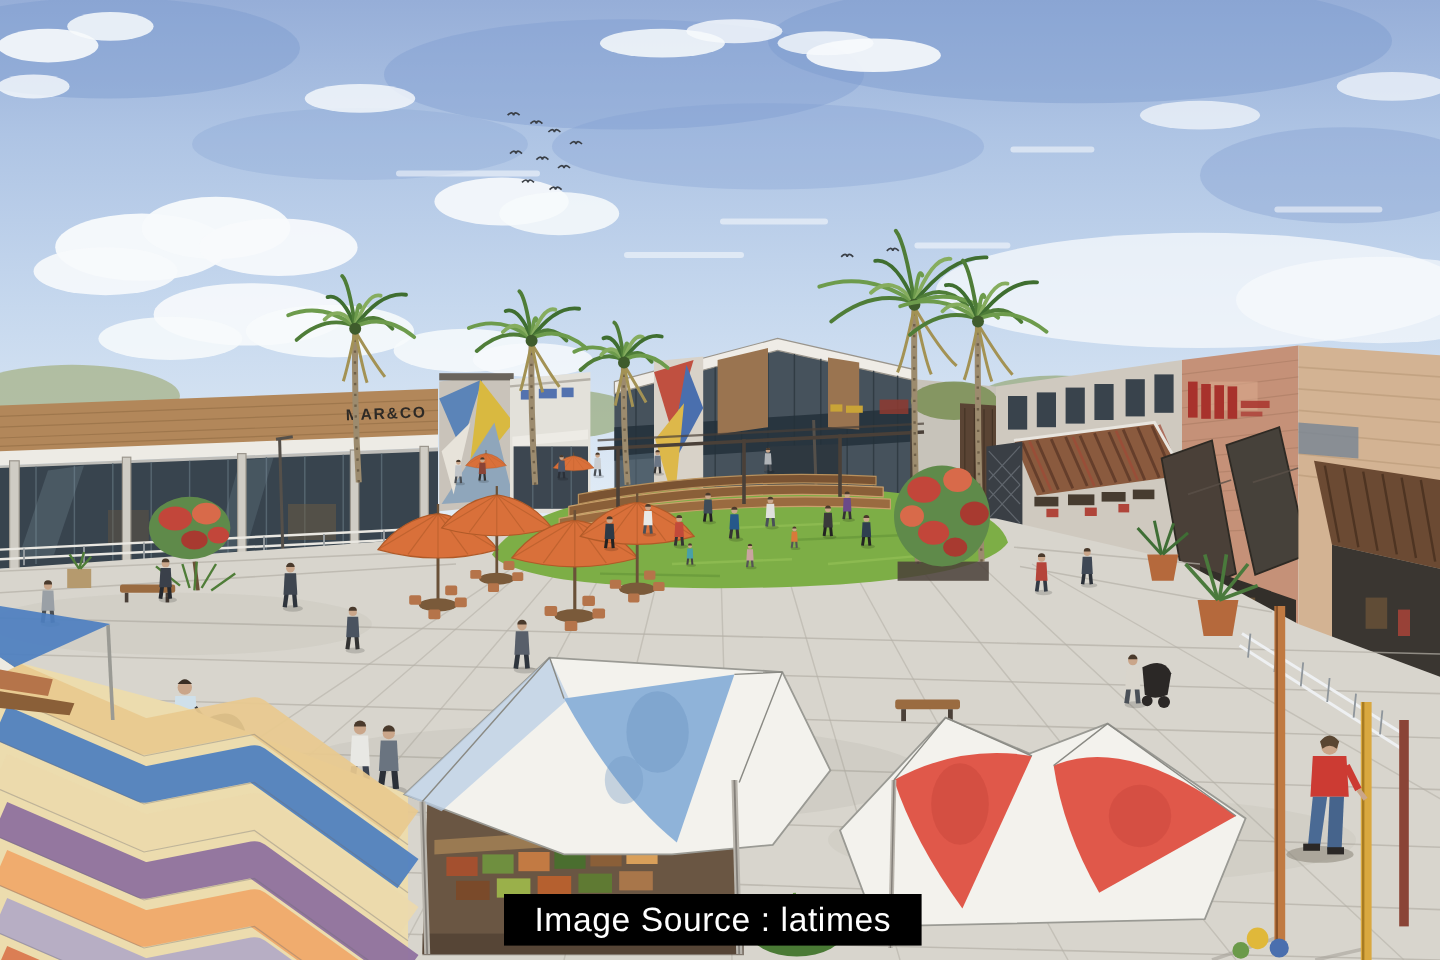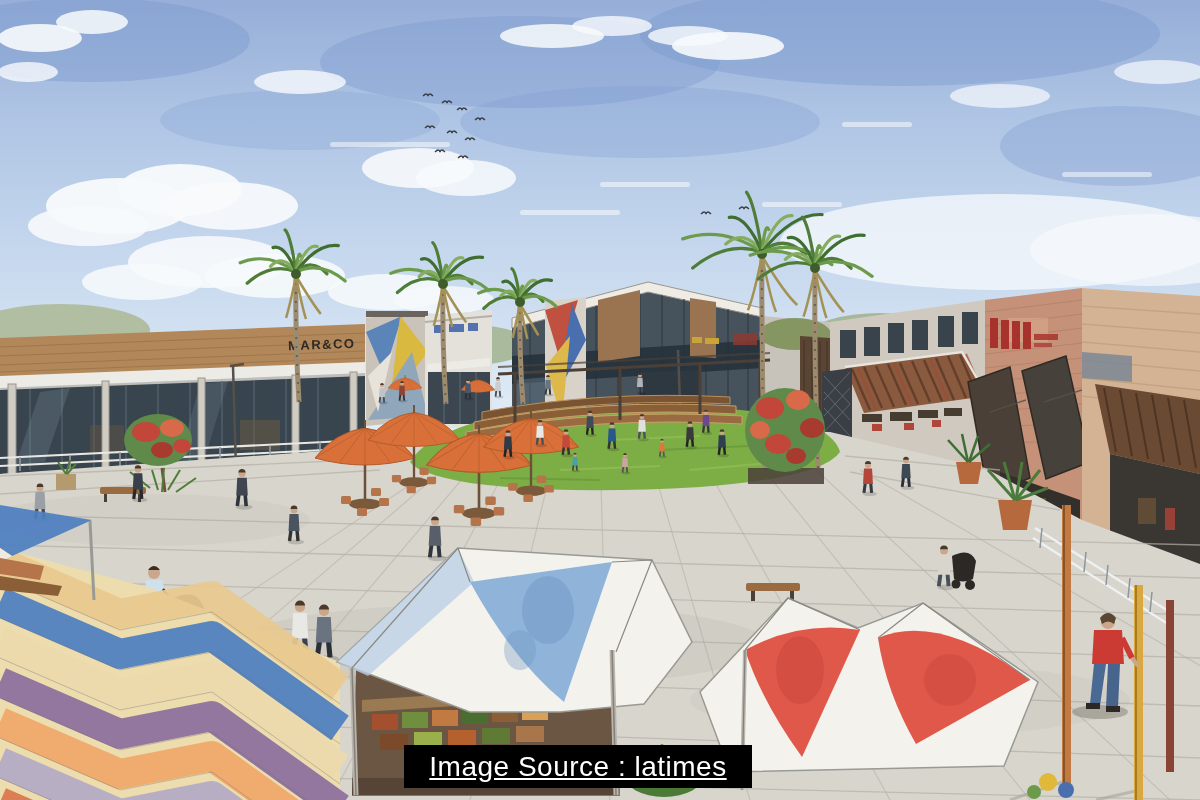--- a/index.html
+++ b/index.html
@@ -3,24 +3,24 @@
 <meta charset="utf-8">
 <style>
   html,body{margin:0;padding:0;background:#222;}
   .stage{
     position:relative;width:1200px;height:800px;overflow:hidden;
     background:linear-gradient(180deg,#96aed8 0%,#aec4e4 14%,#c6d8ee 32%,#dde9f5 50%,#ecf2f8 62%,#e9eff4 100%);
     font-family:"Liberation Sans",sans-serif;
   }
   .stage svg{position:absolute;left:0;top:0;}
   .caption-bar{
-    position:absolute;left:404px;top:745px;width:348px;height:43px;
+    position:absolute;left:420px;top:745px;width:348px;height:43px;
     background:var(--caption-bg,#000);color:var(--caption-text,#fff);
     display:flex;align-items:center;justify-content:center;
-    font-size:28px;letter-spacing:.5px;white-space:nowrap;text-decoration:underline;
+    font-size:28px;letter-spacing:.5px;white-space:nowrap;
   }
 </style>
 </head>
 <body>
 
 <div class="stage">
 <svg width="1200" height="800" viewBox="0 0 1200 800">
 
   <g id="g-sky">
         <ellipse cx="90" cy="40" rx="160" ry="42" fill="#7d9ccf" opacity="0.45"></ellipse>

